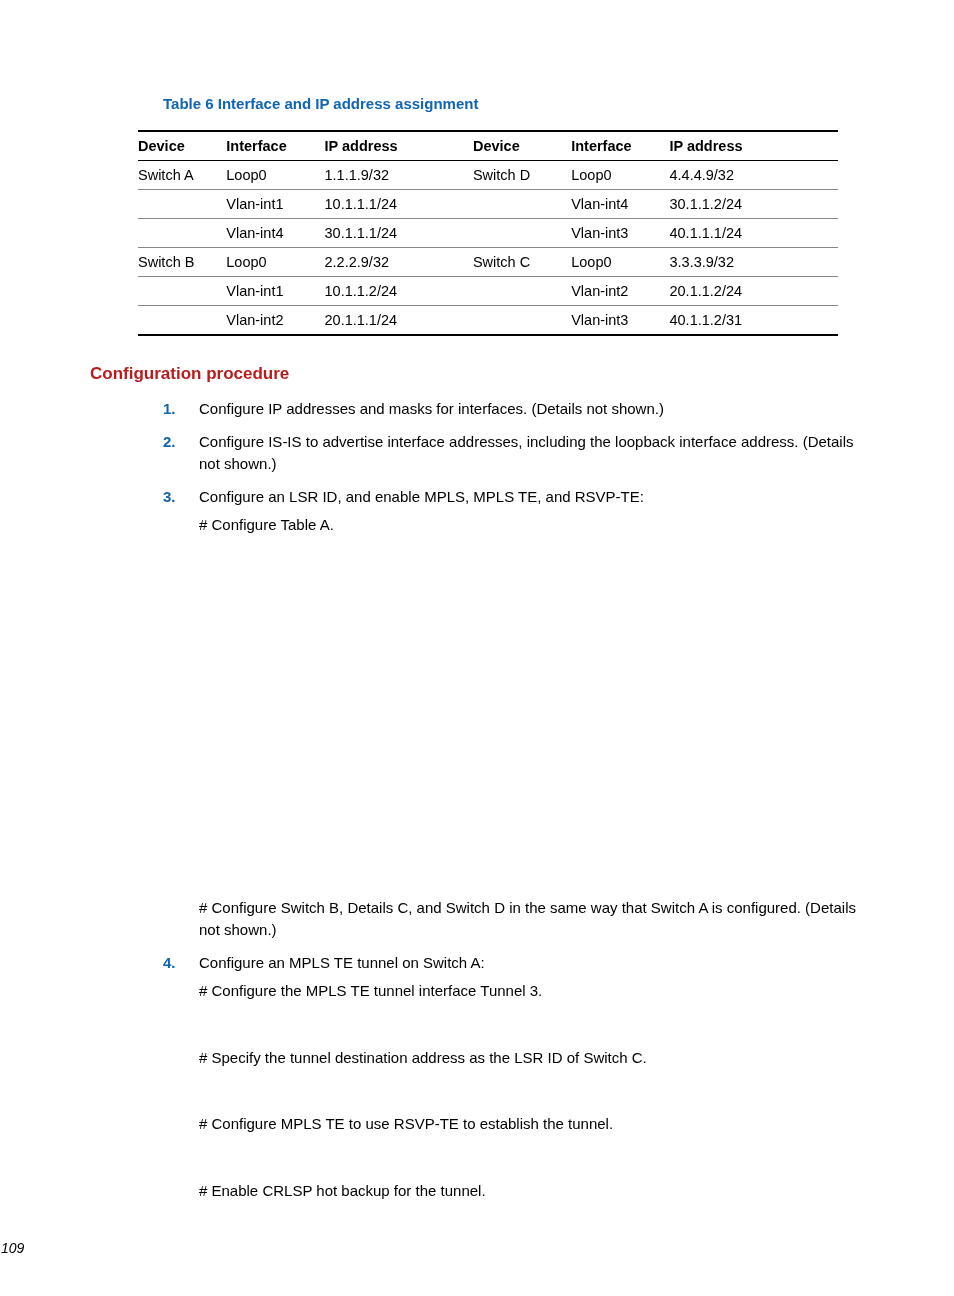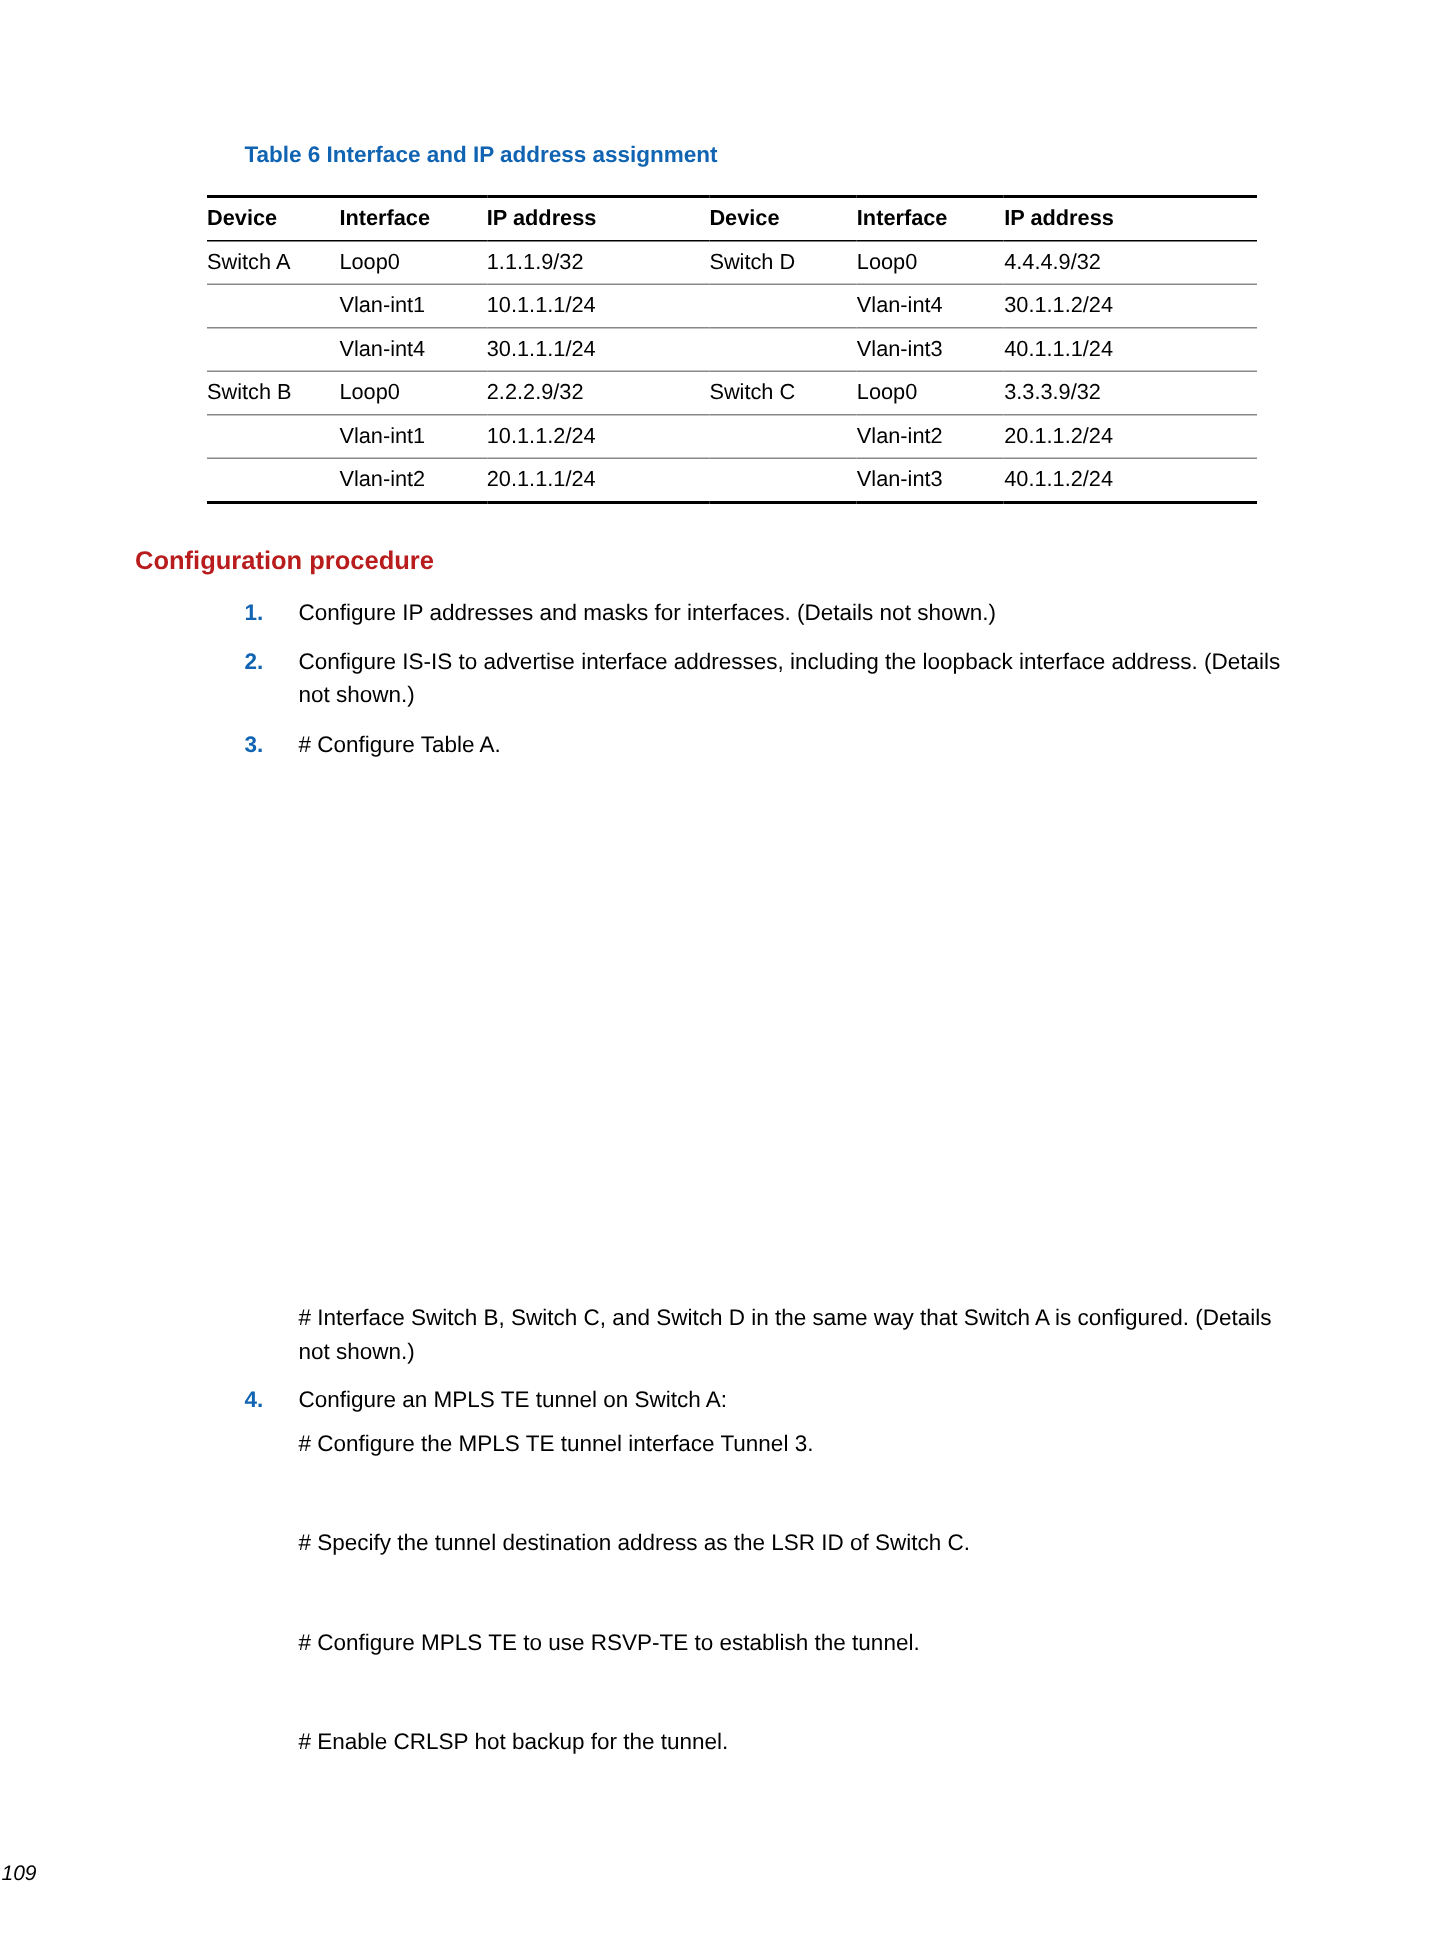--- a/index.html
+++ b/index.html
@@ -148,28 +148,28 @@
           <td></td>
           <td>Vlan-int2</td>
           <td>20.1.1.2/24</td>
         </tr>
         <tr class="last">
           <td></td>
           <td>Vlan-int2</td>
           <td>20.1.1.1/24</td>
           <td></td>
           <td>Vlan-int3</td>
-          <td>40.1.1.2/24</td>
+          <td>40.1.1.2/31</td>
         </tr>
       </tbody>
   </table>
 
   <h2 class="section">Configuration procedure</h2>
 
   <ol class="steps" id="steps-list">
       <li><span class="num">1.</span><span>Configure IP addresses and masks for interfaces. (Details not shown.)</span></li>
       <li><span class="num">2.</span><span>Configure IS-IS to advertise interface addresses, including the loopback interface address. (Details not shown.)</span></li>
-      <li><span class="num">3.</span><div class="sub"># Configure Table A.</div><div class="sub" style="margin-top: 360px;"># Interface Switch B, Switch C, and Switch D in the same way that Switch A is configured. (Details not shown.)</div></li>
+      <li><span class="num">3.</span><span>Configure an LSR ID, and enable MPLS, MPLS TE, and RSVP-TE:</span><div class="sub"># Configure Table A.</div><div class="sub" style="margin-top: 360px;"># Configure Switch B, Details C, and Switch D in the same way that Switch A is configured. (Details not shown.)</div></li>
       <li><span class="num">4.</span><span>Configure an MPLS TE tunnel on Switch A:</span><div class="sub"># Configure the MPLS TE tunnel interface Tunnel 3.</div><div class="sub" style="margin-top: 44px;"># Specify the tunnel destination address as the LSR ID of Switch C.</div><div class="sub" style="margin-top: 44px;"># Configure MPLS TE to use RSVP-TE to establish the tunnel.</div><div class="sub" style="margin-top: 44px;"># Enable CRLSP hot backup for the tunnel.</div></li>
     </ol>
 
   <div class="pagenum">109</div>
 </div>
 
 </body></html>

